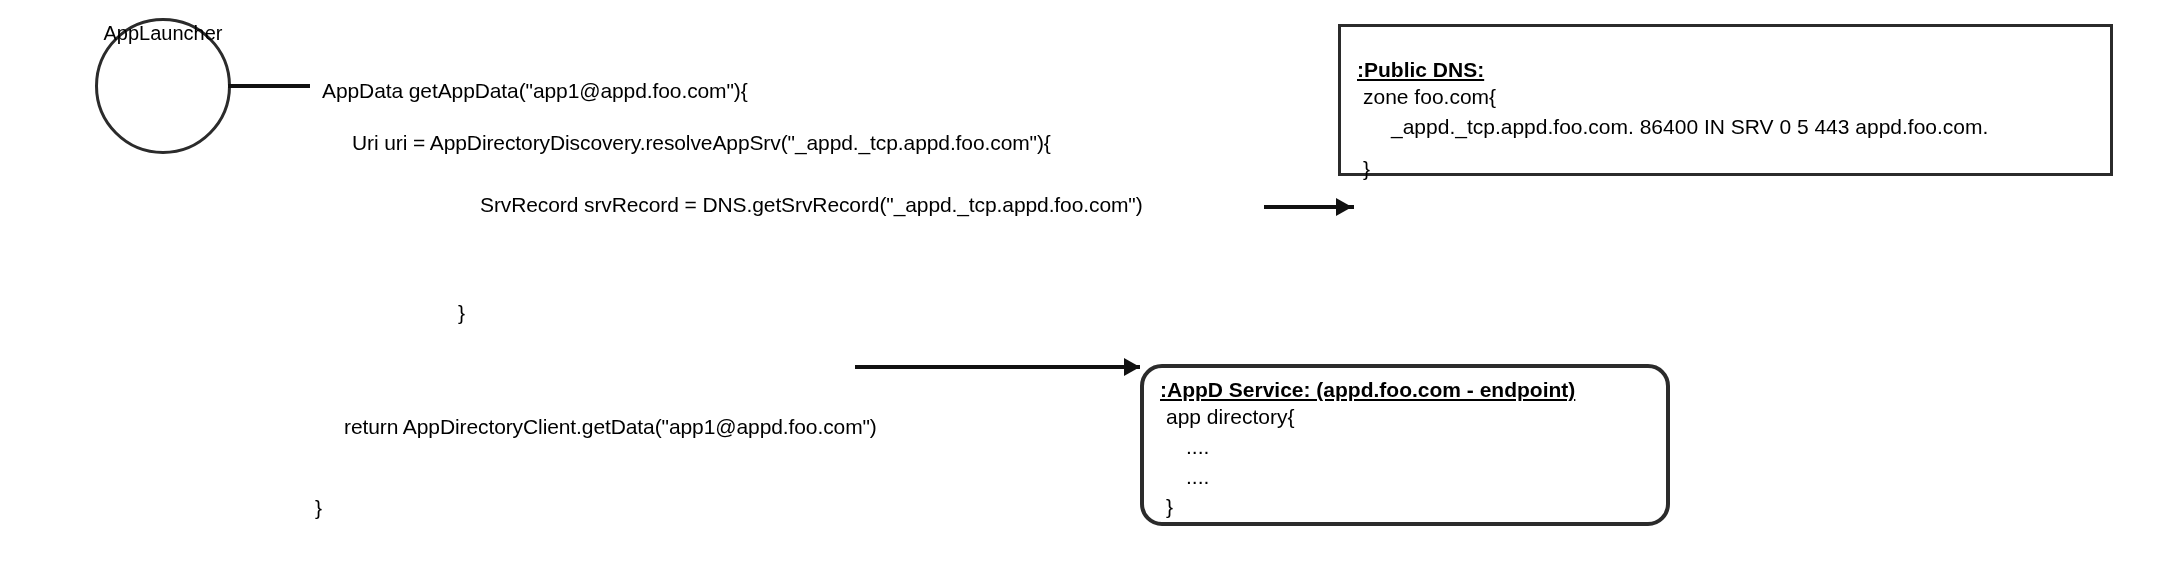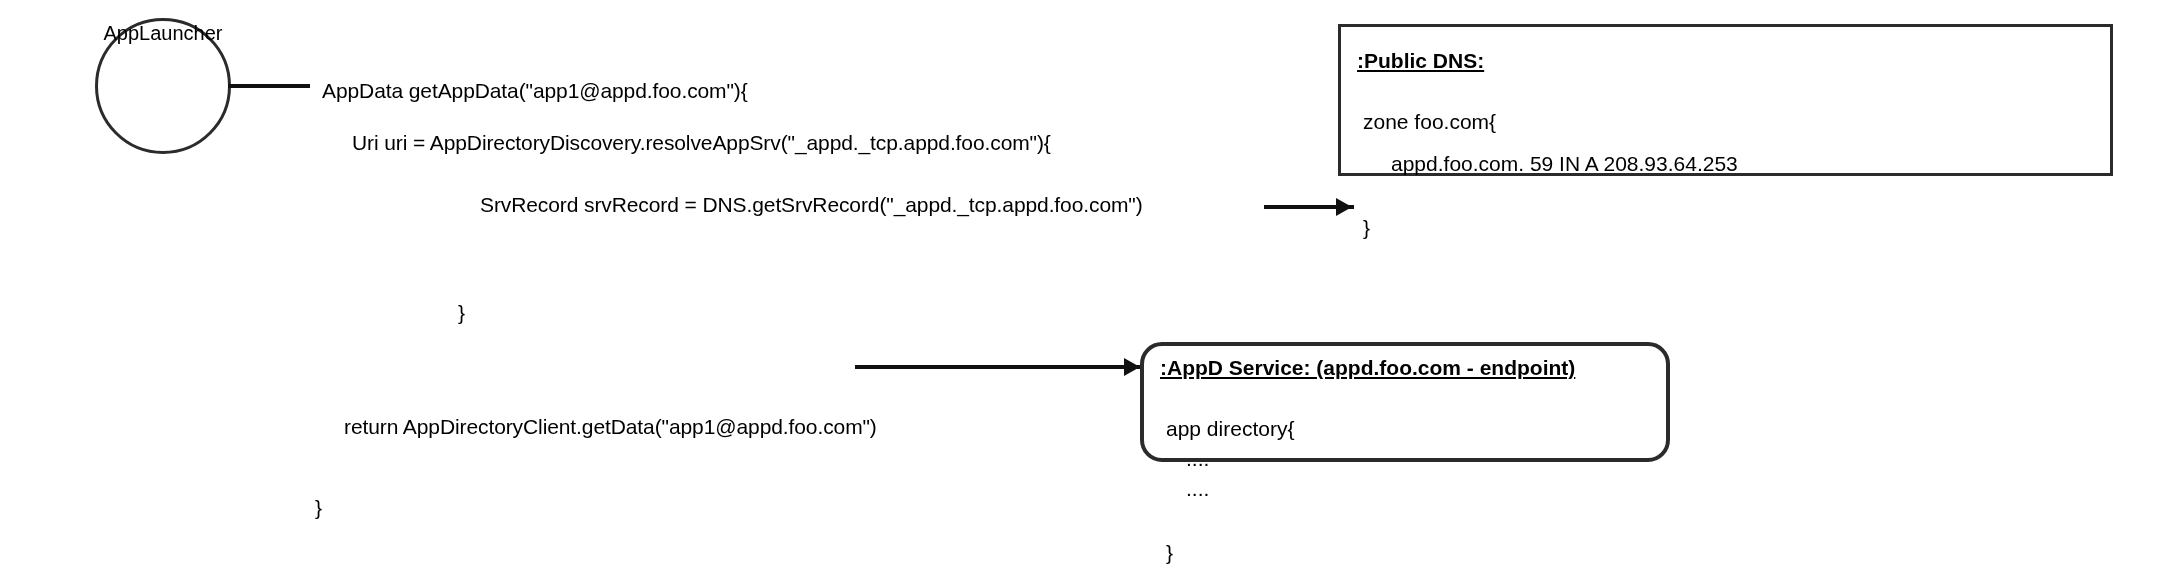--- a/index.html
+++ b/index.html
@@ -82,23 +82,23 @@
     white-space: nowrap;
     display: inline-block;
   }
   .note-line {
     font-size: 21px;
     color: #000000;
     white-space: nowrap;
     line-height: 30px;
   }
   .note-inner {
-    padding: 22px 16px 10px 16px;
+    padding: 31px 16px 10px 16px;
   }
-  .indent-1 { padding-left: 6px; margin-top: 34px; }
+  .indent-1 { padding-left: 6px; }
   .indent-2 { padding-left: 26px; }
   .indent-3 { padding-left: 34px; }
   .spacer-sm { height: 12px; }
 </style>
 </head>
 <body>
 
 <div id="canvas">
 
   <div class="actor-circle">
@@ -127,27 +127,27 @@
 
   <div class="hline" style="left:855px; top:365px; width:285px;"></div>
   <div class="arrow-head" style="left:1124px; top:358px;"></div>
 
   <div class="note-box" style="left:1338px; top:24px; width:775px; height:152px;">
     <div class="note-inner">
       <div>
         <span class="note-title">:Public DNS:</span>
       </div>
       <div class="note-line indent-1">zone foo.com{</div>
+      <div class="note-line indent-3">_appd._tcp.appd.foo.com. 86400 IN SRV 0 5 443 appd.foo.com.</div>
       <div class="spacer-sm"></div>
-      <div class="note-line indent-3">appd.foo.com. 59 IN A 208.93.64.253</div>
       <div class="note-line indent-1">}</div>
     </div>
   </div>
 
-  <div class="note-box rounded" style="left:1140px; top:342px; width:530px; height:120px;">
+  <div class="note-box rounded" style="left:1140px; top:364px; width:530px; height:162px;">
     <div class="note-inner" style="padding-top:10px;">
       <div>
         <span class="note-title">:AppD Service: (appd.foo.com - endpoint)</span>
       </div>
       <div class="note-line indent-1">app directory{</div>
       <div class="note-line indent-2">....</div>
       <div class="note-line indent-2">....</div>
       <div class="note-line indent-1">}</div>
     </div>
   </div>

